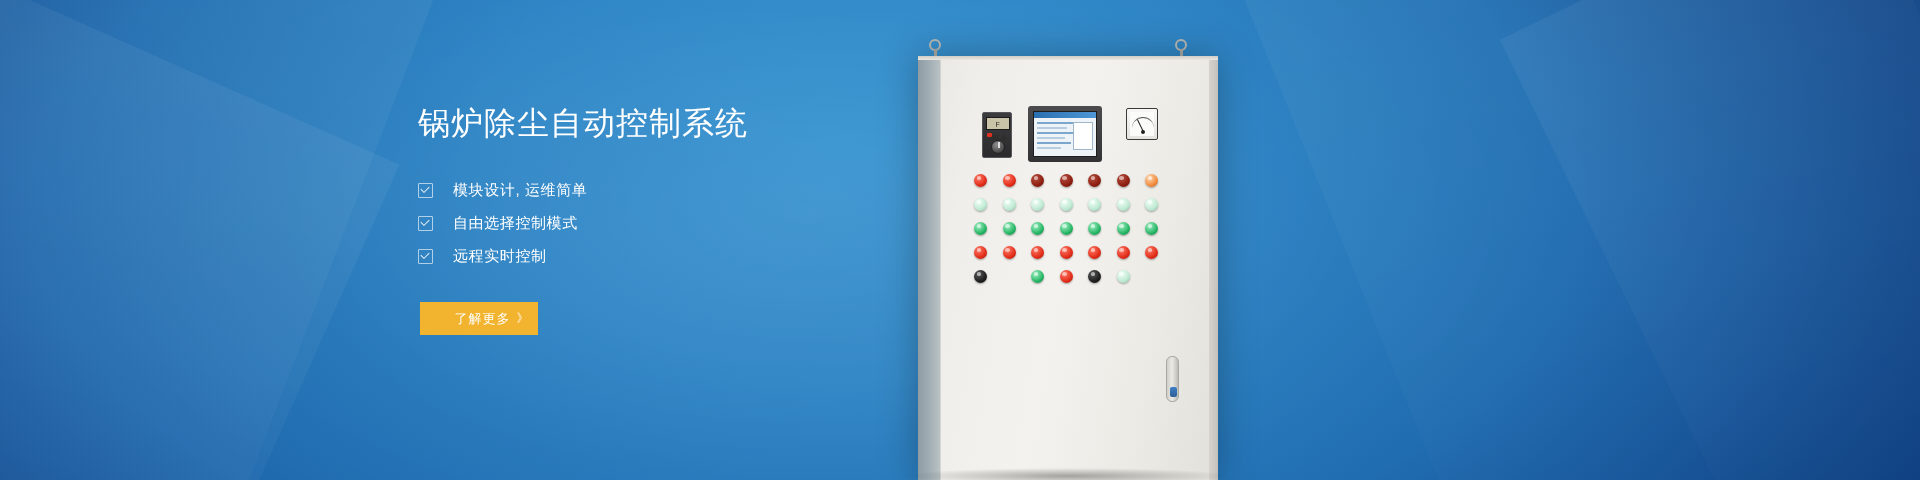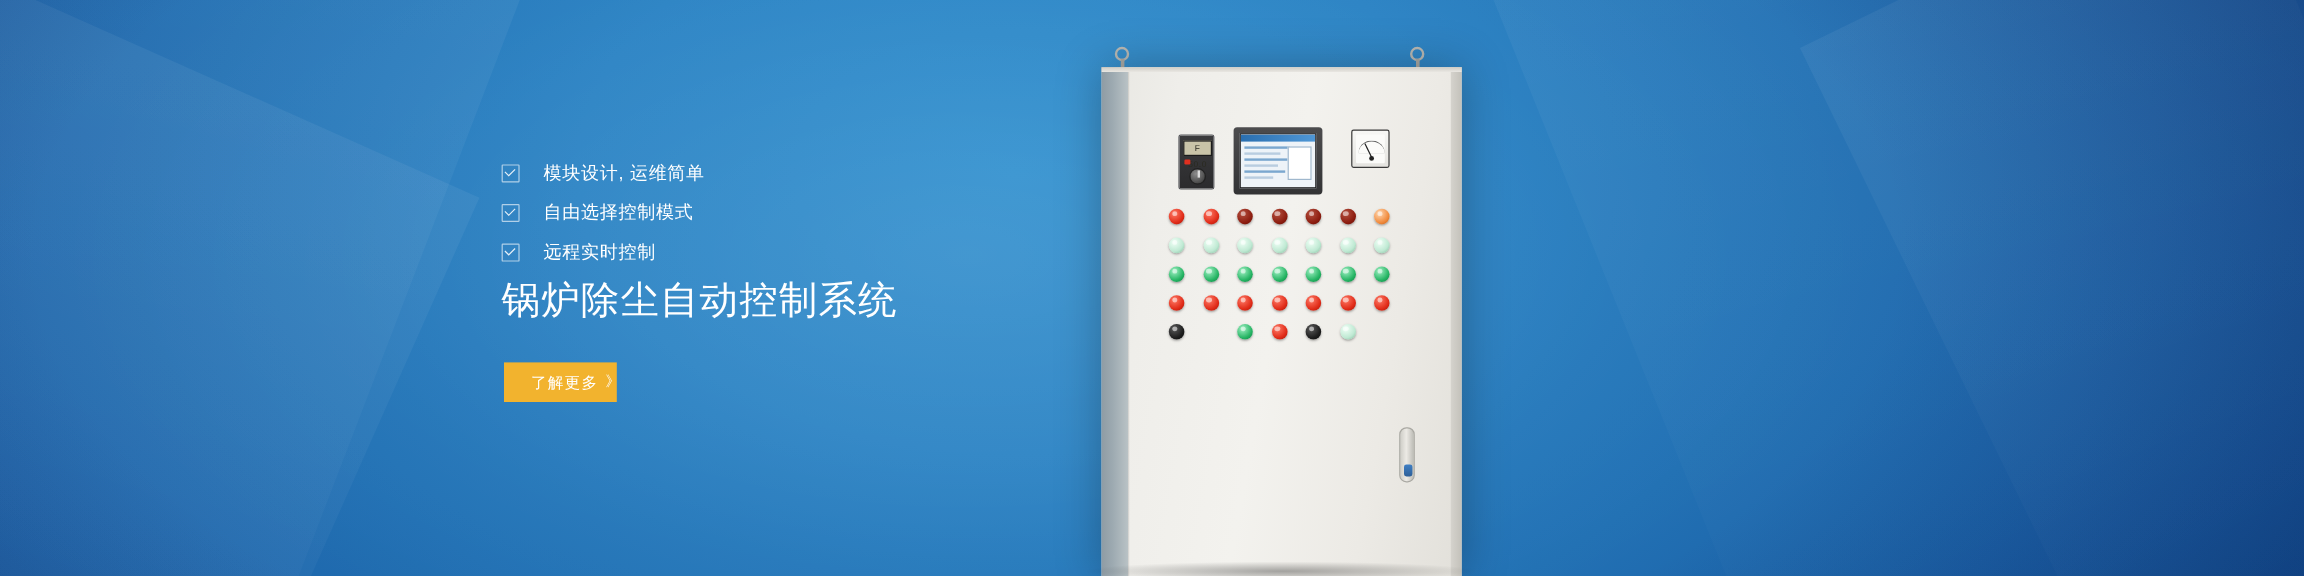--- a/index.html
+++ b/index.html
@@ -46,21 +46,21 @@
     position: absolute; left: 3px; top: 3px; width: 8px; height: 5px;
     border-left: 1.6px solid rgba(255,255,255,0.88);
     border-bottom: 1.6px solid rgba(255,255,255,0.88);
     transform: rotate(-45deg);
   }
   .bullet-text { font-size: 15px; color: #ffffff; letter-spacing: 0.6px; white-space: nowrap; }
 
   #cta {
     display: inline-flex; align-items: center; justify-content: center;
     margin-top: 29px; margin-left: 2px;
-    width: 94px; height: 33px;
+    width: 118px; height: 33px;
     background: #f2b32e; color: #ffffff; font-size: 13px; letter-spacing: 1px;
     border: none; cursor: pointer; white-space: nowrap; padding-left: 26px;
   }
   #cta .cta-arrow { margin-left: 6px; font-size: 12px; }
 
   
   #cabinet-scene { position: absolute; left: 900px; top: 0; width: 640px; height: 480px; }
 
   
   .eyebolt { position: absolute; width: 14px; height: 18px; }
@@ -210,20 +210,22 @@
 <div id="banner">
 
   <div class="streak sk1"></div>
   <div class="streak sk2"></div>
   <div class="streak sk3"></div>
   <div class="streak sk4"></div>
   <div class="vig"></div>
 
   <div id="copy">
 
+    <div id="headline">锅炉除尘自动控制系统</div>
+
     <div id="bullets">
 
       <div class="bullet">
         <span class="cb-icon">
           <span class="box"></span>
             <span class="tick"></span>
         </span>
         <span class="bullet-text">模块设计, 运维简单</span>
       </div>
 
@@ -237,22 +239,20 @@
 
       <div class="bullet">
         <span class="cb-icon">
           <span class="box"></span>
             <span class="tick"></span>
         </span>
         <span class="bullet-text">远程实时控制</span>
       </div>
 
     </div>
-
-    <div id="headline">锅炉除尘自动控制系统</div>
 
     <button id="cta">
       <span>了解更多</span>
       <span class="cta-arrow">》</span>
     </button>
 
   </div>
 
   <div id="cabinet-scene">
 

